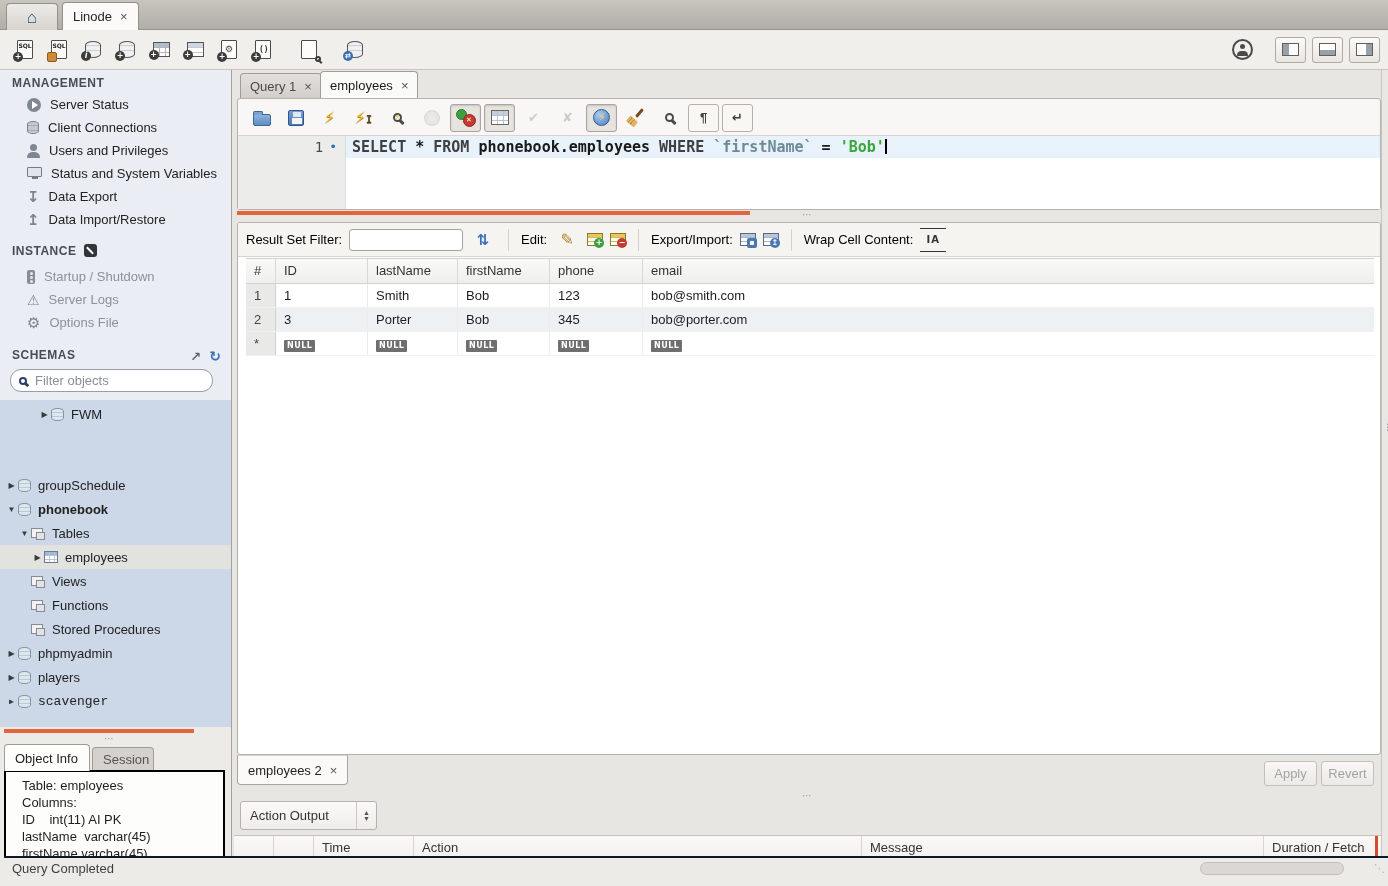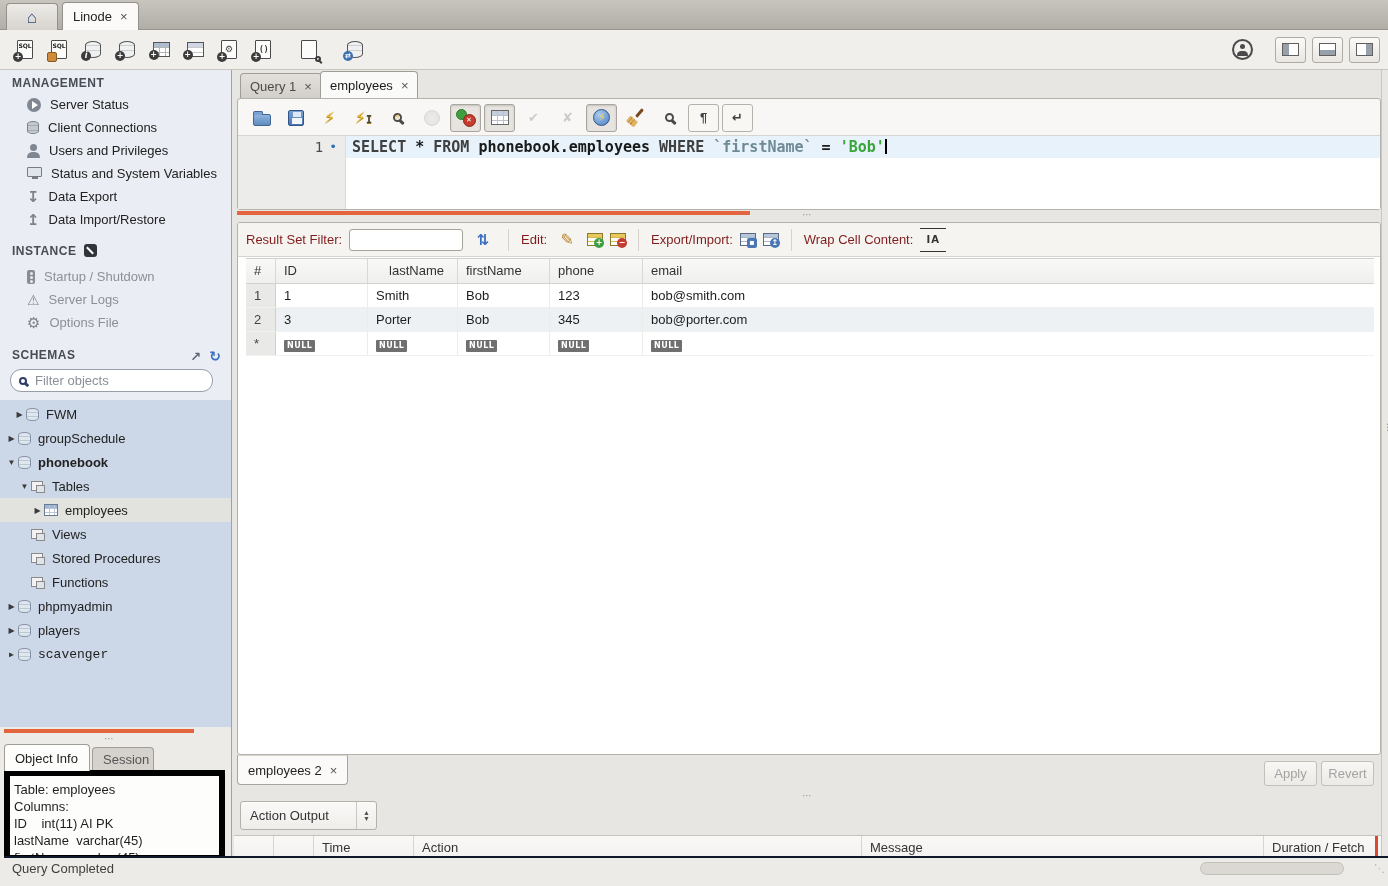--- a/index.html
+++ b/index.html
@@ -95,21 +95,21 @@
   .tree-group-icon::after{content:"";position:absolute;right:-3px;bottom:-3px;width:7px;height:6px;background:#dfe4ea;border:1px solid #8a8a8a}
   .tree-table-icon{width:14px;height:12px;border:1px solid #6a7a94;background-color:#fff;
       background-image:repeating-linear-gradient(to bottom,transparent 0 3px,#b9c6d6 3px 4px),repeating-linear-gradient(to right,transparent 0 4px,#b9c6d6 4px 5px),linear-gradient(#9fb6d4 0 3px,transparent 3px)}
   .tlabel.b{font-weight:bold}
   .side-orange{position:absolute;left:4px;top:659px;width:190px;height:4px;background:#e2653e}
   .side-grip{position:absolute;top:663px;left:104px;color:#9a9a9a;font-size:10px;letter-spacing:1px}
   .oitabs{position:absolute;top:674px;left:4px;right:0;height:27px}
   .oitab{position:absolute;border:1px solid #a09c96;border-bottom:none;border-radius:4px 4px 0 0;background:#d5d1cc;padding:0 10px;display:flex;align-items:center}
   .oitab.active{background:#fdfdfc;height:27px;top:0;z-index:2}
   .oitab.inactive{height:24px;top:3px;left:88px;color:#555}
-  .oipanel{position:absolute;left:4px;right:6px;top:700px;bottom:3px;background:#fdfdfc;border:6px solid #000000;padding:5px 4px;overflow:hidden}
+  .oipanel{position:absolute;left:4px;right:6px;top:700px;bottom:3px;background:#fdfdfc;border:2px solid #000000;padding:5px 16px;overflow:hidden}
   .oiline{white-space:pre;line-height:17px;color:#1e1e1e}
   
   .main{position:absolute;left:232px;top:70px;right:7px;bottom:22px;background:#e8e6e2}
   .qtabs{position:absolute;top:0;left:0;right:0;height:28px}
   .qtab{position:absolute;top:3px;height:25px;border:1px solid #a09c96;border-bottom:none;border-radius:4px 4px 0 0;background:linear-gradient(#e3e0db,#d2cec9);
         display:flex;align-items:center;gap:6px;padding:0 9px;color:#4a4a4a}
   .qtab.active{background:#fafaf8;height:27px;top:1px;color:#1a1a1a;z-index:2}
   .qtab:nth-child(1){left:8px}
   .qtab:nth-child(2){left:88px}
   .epanel{position:absolute;top:28px;left:5px;right:0;height:112px;background:#f8f7f5;border:1px solid #b5b1ab;border-radius:3px}
@@ -153,21 +153,21 @@
   .tok-keyword{color:#404040}
   .tok-plain{color:#1a1a1a}
   .tok-identifier{color:#6e8a96}
   .tok-string{color:#3aa53a}
   .caret{display:inline-block;width:2px;height:15px;background:#000;vertical-align:-2px}
   .split1-orange{position:absolute;top:141px;left:5px;width:513px;height:4px;background:#e2653e}
   .hgrip{position:absolute;color:#9a9a9a;font-size:10px;letter-spacing:1px}
   
   .rpanel{position:absolute;top:152px;left:5px;right:0;height:533px;background:#fff;border:1px solid #b5b1ab;border-radius:3px;overflow:hidden}
   .rtoolbar{height:34px;background:#f5f4f1;border-bottom:1px solid #d8d5d0;display:flex;align-items:center;padding:0 8px;gap:7px}
-  .rlabel{color:#7f1d1d;flex:none}
+  .rlabel{color:#000000;flex:none}
   .rfilter-input{width:114px;height:22px;border:1px solid #a6a29c;border-radius:3px;background:#fff;font:13px "Liberation Sans",sans-serif;padding:0 5px}
   .vsep{width:1px;height:22px;background:#d5d2cd;margin:0 5px;flex:none}
   .ric{position:relative;display:flex;align-items:center;justify-content:center;width:26px;height:24px;flex:none}
   .glyph-refresh::before{content:"⇅";font-weight:bold;font-size:15px;color:#3b6fc0}
   .glyph-pencil::before{content:"✎";font-size:16px;color:#b8822a}
   .tbl-mini{width:16px;height:13px;border:1px solid #8a7a30;background-color:#fff;position:relative;
       background-image:repeating-linear-gradient(to bottom,transparent 0 3px,#d8b84a 3px 4px),linear-gradient(#e8c85a 0 3px,transparent 3px)}
   .tbl-mini.b{border-color:#5a6a84;background-image:repeating-linear-gradient(to bottom,transparent 0 3px,#aab8cc 3px 4px),linear-gradient(#b8c6da 0 3px,transparent 3px)}
   .mbadge{position:absolute;right:-2px;bottom:-3px;width:10px;height:10px;border-radius:50%;color:#fff;font:bold 8px/10px "DejaVu Sans",sans-serif;text-align:center}
   .mbadge.green{background:#3f9e3f}
@@ -343,26 +343,26 @@
       <span class="expand-schemas-icon" data-interactable="true"></span>
       <span class="refresh-schemas-icon" data-interactable="true"></span>
     </div>
 
     <div class="filterbox" data-interactable="false">
       <span class="search-icon" data-interactable="false"></span>
       <input type="text" data-interactable="true" placeholder="Filter objects" style="">
     </div>
 
     <div class="tree" id="tree" data-interactable="false">
-        <div class="trow" data-interactable="true" style="padding-left: 13px;">
+        <div class="trow" data-interactable="true" style="padding-left: 5px; margin-left: 33px;">
           <span class="exp collapsed" data-interactable="true"></span>
           <span class="tic tree-schema-icon" data-interactable="false"></span>
           <span class="tlabel" data-interactable="false">FWM</span>
         </div>
-        <div class="trow" data-interactable="true" style="padding-left: 5px;">
+        <div class="trow" data-interactable="true" style="padding-left: 5px; margin-top: 47px;">
           <span class="exp collapsed" data-interactable="true"></span>
           <span class="tic tree-schema-icon" data-interactable="false"></span>
           <span class="tlabel" data-interactable="false">groupSchedule</span>
         </div>
         <div class="trow" data-interactable="true" style="padding-left: 5px;">
           <span class="exp expanded" data-interactable="true"></span>
           <span class="tic tree-schema-icon" data-interactable="false"></span>
           <span class="tlabel b" data-interactable="false">phonebook</span>
         </div>
         <div class="trow" data-interactable="true" style="padding-left: 18px;">
@@ -376,26 +376,26 @@
           <span class="tlabel" data-interactable="false">employees</span>
         </div>
         <div class="trow" data-interactable="true" style="padding-left: 18px;">
           <span class="exp " data-interactable="false"></span>
           <span class="tic tree-group-icon" data-interactable="false"></span>
           <span class="tlabel" data-interactable="false">Views</span>
         </div>
         <div class="trow" data-interactable="true" style="padding-left: 18px;">
           <span class="exp " data-interactable="false"></span>
           <span class="tic tree-group-icon" data-interactable="false"></span>
-          <span class="tlabel" data-interactable="false">Stored Procedures</span>
+          <span class="tlabel" data-interactable="false">Functions</span>
         </div>
         <div class="trow" data-interactable="true" style="padding-left: 18px;">
           <span class="exp " data-interactable="false"></span>
           <span class="tic tree-group-icon" data-interactable="false"></span>
-          <span class="tlabel" data-interactable="false">Functions</span>
+          <span class="tlabel" data-interactable="false">Stored Procedures</span>
         </div>
         <div class="trow" data-interactable="true" style="padding-left: 5px;">
           <span class="exp collapsed" data-interactable="true"></span>
           <span class="tic tree-schema-icon" data-interactable="false"></span>
           <span class="tlabel" data-interactable="false">phpmyadmin</span>
         </div>
         <div class="trow" data-interactable="true" style="padding-left: 5px;">
           <span class="exp collapsed" data-interactable="true"></span>
           <span class="tic tree-schema-icon" data-interactable="false"></span>
           <span class="tlabel" data-interactable="false">players</span>
@@ -525,21 +525,21 @@
             <span class="mbadge blue" data-interactable="false">↥</span>
           </span>
           <span class="vsep" data-interactable="false"></span>
           <span class="rlabel" data-interactable="false">Wrap Cell Content:</span>
           <span class="ric wrap-cell-icon" data-interactable="true"></span>
         </div>
       <div class="grid" data-interactable="false">
         <div class="ghead" id="ghead" data-interactable="false">
             <div class="hcell" data-interactable="true" style="width: 30px;">#</div>
             <div class="hcell" data-interactable="true" style="width: 92px;">ID</div>
-            <div class="hcell" data-interactable="true" style="width: 90px; text-align: center;">lastName</div>
+            <div class="hcell" data-interactable="true" style="width: 90px;">lastName</div>
             <div class="hcell" data-interactable="true" style="width: 92px;">firstName</div>
             <div class="hcell" data-interactable="true" style="width: 93px;">phone</div>
             <div class="hcell flex" data-interactable="true">email</div>
           </div>
         <div id="grows" data-interactable="false">
             <div class="grow" data-interactable="false">
               <div class="rownum" data-interactable="true">1</div>
               <div class="gcell" data-interactable="true" style="width: 92px;">1</div>
               <div class="gcell" data-interactable="true" style="width: 90px;">Smith</div>
               <div class="gcell" data-interactable="true" style="width: 92px;">Bob</div>

